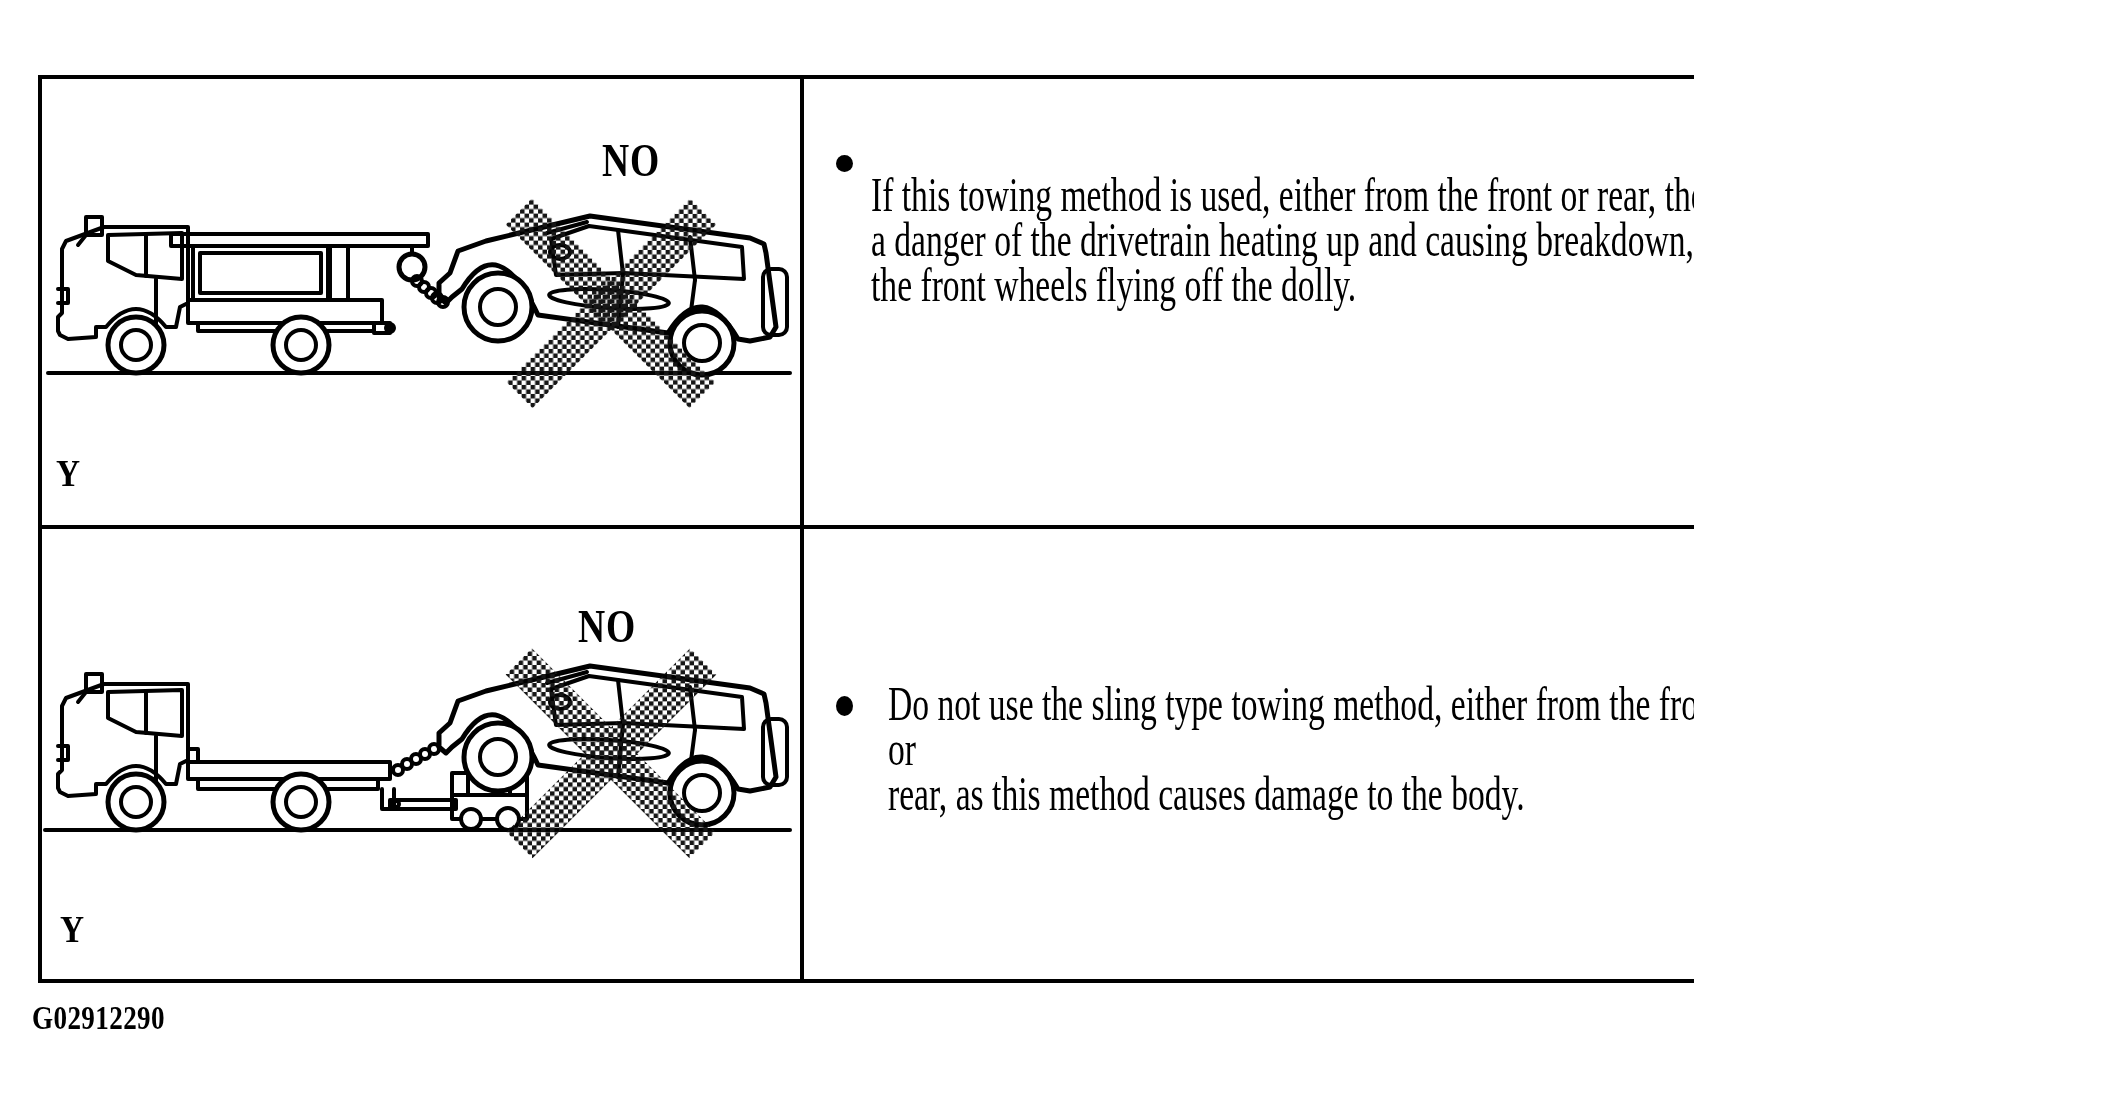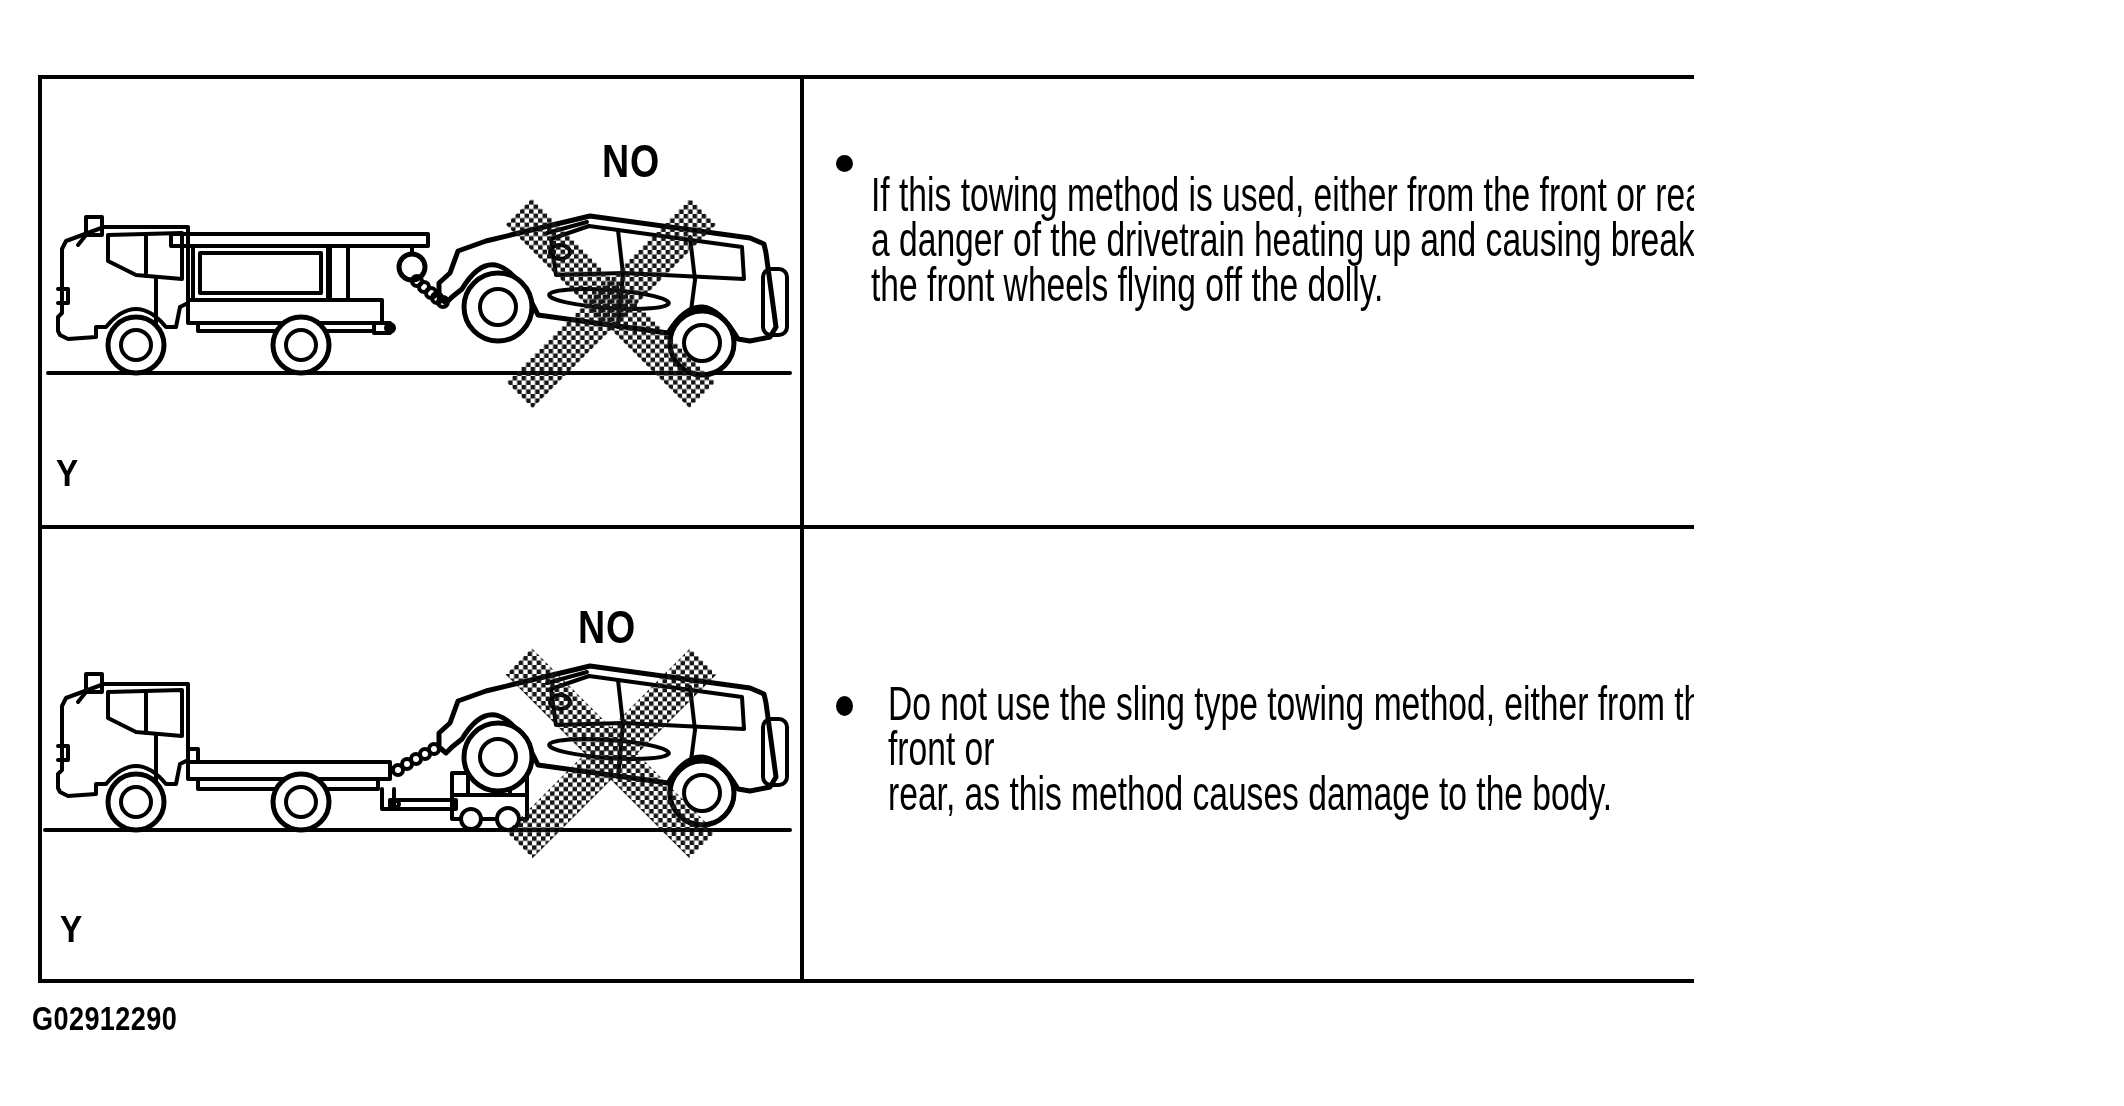--- a/index.html
+++ b/index.html
@@ -1,18 +1,18 @@
 <!DOCTYPE html>
 <html><head>
 <meta charset="utf-8">
 <style>
   html,body{margin:0;padding:0;background:#ffffff;}
   #page{
     position:relative;width:1694px;height:1106px;background:#ffffff;
-    font-family:Liberation Sans, sans-serif;color:#000;overflow:hidden;
+    font-family:Liberation Serif, serif;color:#000;overflow:hidden;
   }
   .abs{position:absolute;}
   #table-box{
     left:38px;top:75px;width:2048px;height:908px;
     border:4px solid #000;box-sizing:border-box;
   }
   #v-divider{left:800px;top:75px;width:4px;height:908px;background:#000;}
   #h-divider{left:38px;top:525px;width:2048px;height:4px;background:#000;}
 
   .no-label{

